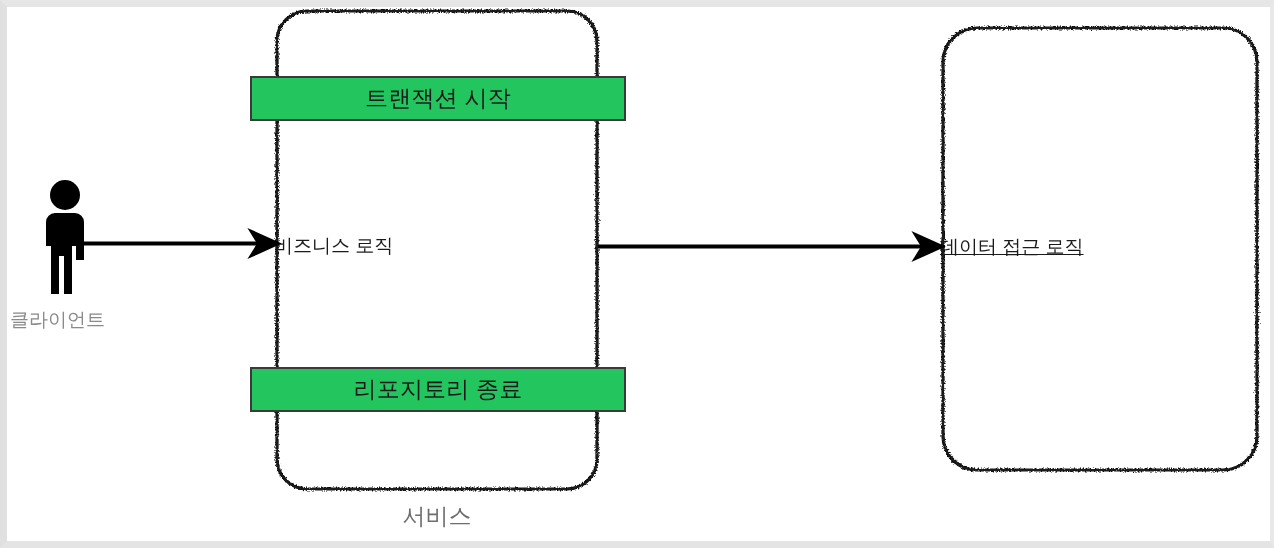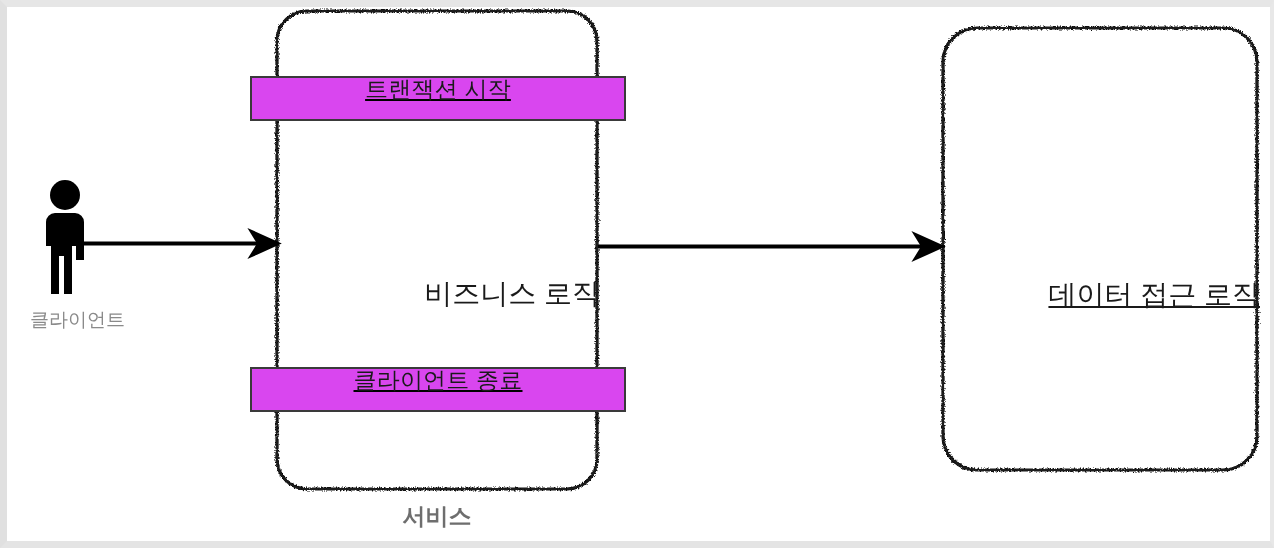--- a/index.html
+++ b/index.html
@@ -46,52 +46,51 @@
     left: 0; top: 0;
     width: 100%;
     height: 100%;
     overflow: visible;
   }
 
   
   .txn-bar {
     position: absolute;
     box-sizing: border-box;
-    background: #d946ef;
+    background: #22c55e;
     border: 2px solid #3a3a3a;
     display: flex;
+    align-items: center;
     justify-content: center;
     z-index: 4;
-    text-decoration: underline;
   }
   .txn-bar span {
     font-size: 23px;
     color: #1a1a1a;
     line-height: 1;
     letter-spacing: 0.2px;
   }
 
   
   .box-caption {
     position: absolute;
-    text-align: right;
-    font-size: 28px;
+    text-align: left;
+    font-size: 19px;
     color: #1a1a1a;
     line-height: 1;
     white-space: nowrap;
     z-index: 3;
-    margin-top: 44px;
   }
 
   
   .entity-title {
     position: absolute;
     text-align: center;
     font-size: 23px;
-    font-weight: bold;
+    font-weight: normal;
     color: #6e6e6e;
     line-height: 1;
     white-space: nowrap;
     z-index: 3;
   }
 
   
   .actor {
     position: absolute;
     z-index: 3;
@@ -155,37 +154,37 @@
       </svg>
     </div>
 
     <div class="txn-bar" style="left:250px; top:76px; width:376px; height:45px;">
       <span>트랜잭션 시작</span>
     </div>
 
     <div class="box-caption" style="left:274px; top:236px; width:326px;">비즈니스 로직</div>
 
     <div class="txn-bar" style="left:250px; top:367px; width:376px; height:45px;">
-      <span>클라이언트 종료</span>
+      <span>리포지토리 종료</span>
     </div>
 
     <div class="box-caption" style="left:940px; top:237px; width:320px;text-decoration:underline;">데이터 접근 로직</div>
 
     <div class="entity-title" style="left:274px; top:505px; width:326px;">서비스</div>
 
 
     <div class="actor" style="left:36px; top:178px; width:58px; height:116px;">
       <svg width="58" height="116" viewBox="0 0 58 116">
         <circle cx="29" cy="17" r="15" fill="#000000"></circle>
         <path d="M10 44 a9 9 0 0 1 9 -9 h20 a9 9 0 0 1 9 9 v38 h-8 v-38 h-4 v72 h-8 v-38 h-5 v38 h-8 v-72 h-5 z" fill="#000000"></path>
         <rect x="10" y="44" width="38" height="24" fill="#000000"></rect>
       </svg>
     </div>
 
-    <div class="actor-label" style="left:10px; top:310px;margin-left:20px;">클라이언트</div>
+    <div class="actor-label" style="left:10px; top:310px;">클라이언트</div>
 
     <svg class="arrow-layer" viewBox="0 0 1274 548">
       <defs>
         <marker id="head" markerWidth="9" markerHeight="9" refX="7.4" refY="4.5" orient="auto" markerUnits="strokeWidth">
           <path d="M0,0.6 L8.6,4.5 L0,8.4 L2.4,4.5 Z" fill="#000000"></path>
         </marker>
       </defs>
       <line x1="74" y1="243.5" x2="277" y2="243.5" stroke="#000000" stroke-width="4" marker-end="url(#head)"></line>
       <line x1="598" y1="246.5" x2="941" y2="246.5" stroke="#000000" stroke-width="4" marker-end="url(#head)"></line>
     </svg>

